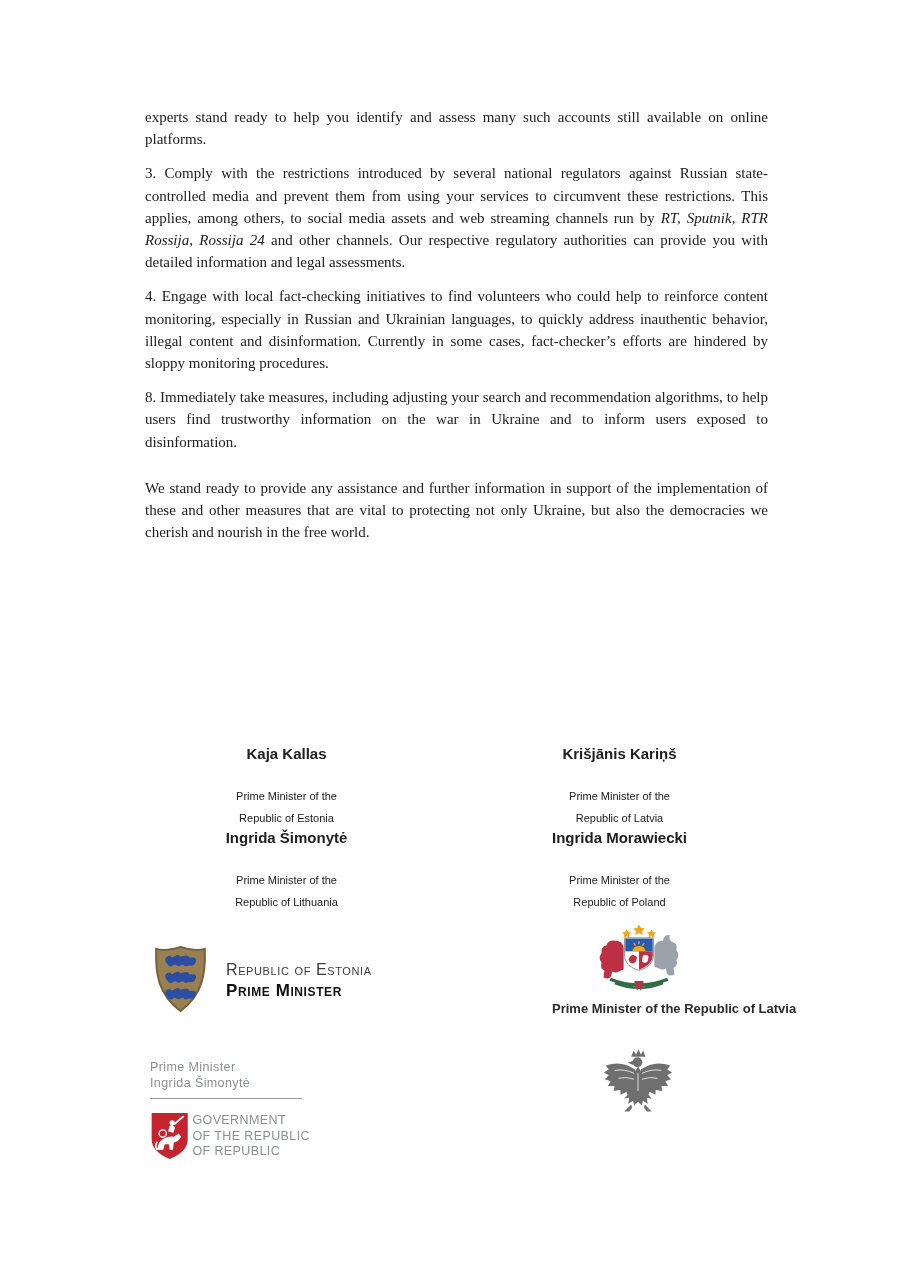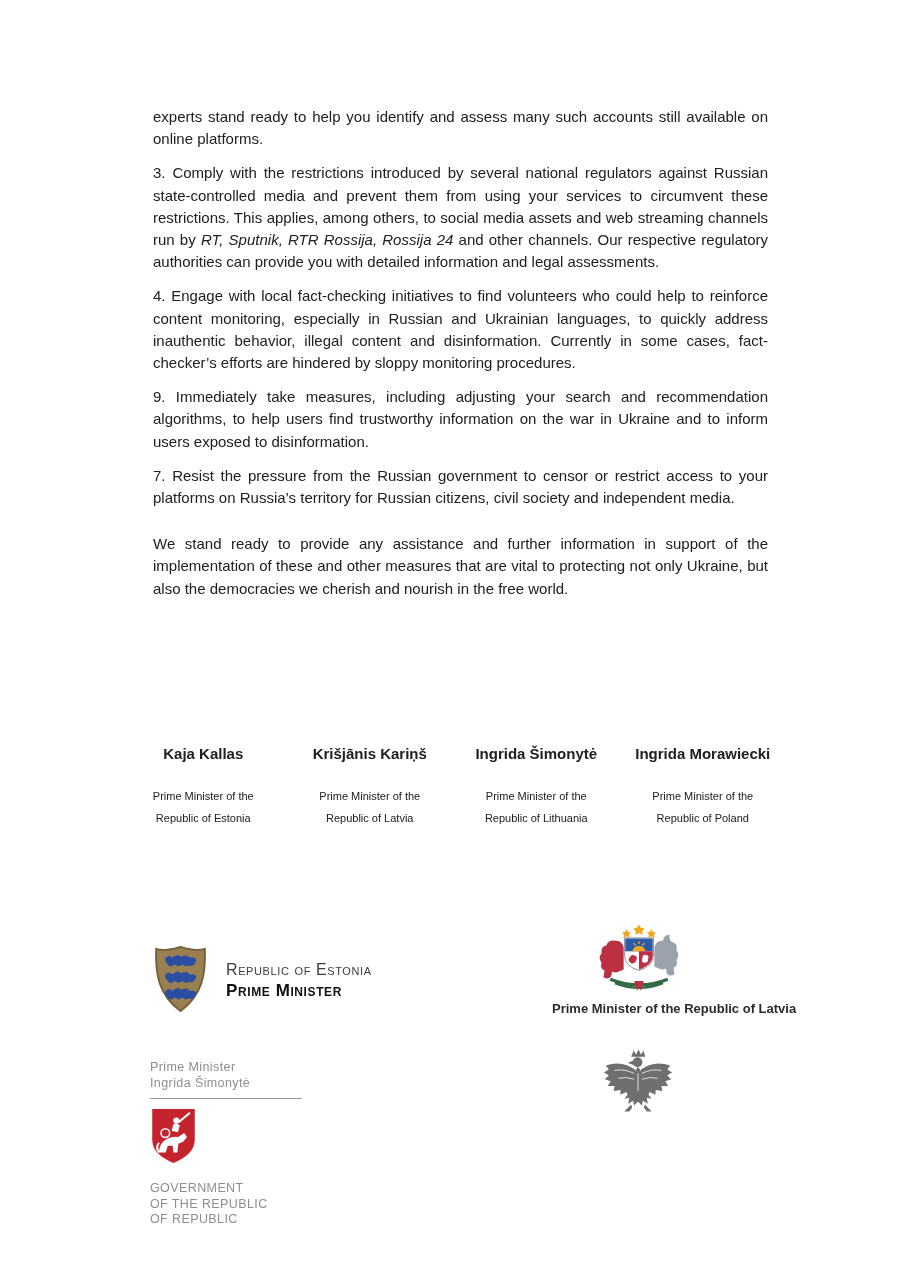--- a/index.html
+++ b/index.html
@@ -16,31 +16,31 @@
   
   .body-text {
     position: absolute;
     left: 137px;
     top: 106px;
     width: 631px;
     font-size: 15px;
     line-height: 22.2px;
     text-align: justify;
   }
-  .body-text p { margin: 0 0 12px 16px; }
+  .body-text p { margin: 0 0 12px 8px; font-family: Liberation Serif, serif; }
   .body-text p.closing { margin-top: 24px; }
   .it { font-style: italic; }
   
   .signatures {
     position: absolute;
     left: 125px;
     top: 745px;
     width: 656px;
     display: grid;
-    grid-template-columns: repeat(4, 1fr);
+    grid-template-columns: repeat(2, 1fr);
     column-gap: 10px;
   }
   .sig { text-align: center; }
   .sig-name { font-weight: bold; font-size: 15px; line-height: 18px; }
   .sig-title { margin-top: 23px; font-size: 11px; line-height: 21.5px; }
   
   .logo-ee {
     position: absolute;
     left: 152px;
     top: 944px;
@@ -86,21 +86,21 @@
     font-size: 12.5px;
     line-height: 15.5px;
     color: #8a8f93;
     letter-spacing: 0.4px;
   }
   .lt-rule {
     margin: 7px 0 8px 0;
     width: 152px;
     border-top: 1px solid #9a9a9a;
   }
-  .lt-row { display: flex; align-items: flex-start; gap: 10px; flex-direction: column; }
+  .lt-row { display: flex; align-items: flex-start; gap: 3px; }
   .lt-gov {
     padding-top: 6px;
     font-size: 12.5px;
     line-height: 15.5px;
     color: #8a8f93;
     letter-spacing: 0.4px;
     white-space: nowrap;
   }
   
   .logo-pl {
@@ -123,22 +123,21 @@
 </style>
 </head>
 <body>
 
 <div class="page">
 
   <div class="body-text">
     <p>experts stand ready to help you identify and assess many such accounts still available on online platforms.</p>
     <p><span>3. Comply with the restrictions introduced by several national regulators against Russian state-controlled media and prevent them from using your services to circumvent these restrictions. This applies, among others, to social media assets and web streaming channels run by </span><i class="it">RT, Sputnik, RTR Rossija, Rossija 24</i><span> and other channels. Our respective regulatory authorities can provide you with detailed information and legal assessments.</span></p>
     <p>4. Engage with local fact-checking initiatives to find volunteers who could help to reinforce content monitoring, especially in Russian and Ukrainian languages, to quickly address inauthentic behavior, illegal content and disinformation. Currently in some cases, fact-checker’s efforts are hindered by sloppy monitoring procedures.</p>
-    <p>9. Immediately take measures, including adjusting your search and recommendation algorithms, to help users find trustworthy information on the war in Ukraine and to inform users exposed to disinformation.</p>
-    <p>7. Resist the pressure from the Russian government to censor or restrict access to your platforms on Russia’s territory for Russian citizens, civil society and independent media.</p>
+    <p>8. Immediately take measures, including adjusting your search and recommendation algorithms, to help users find trustworthy information on the war in Ukraine and to inform users exposed to disinformation.</p>
     <p class="closing">We stand ready to provide any assistance and further information in support of the implementation of these and other measures that are vital to protecting not only Ukraine, but also the democracies we cherish and nourish in the free world.</p>
   </div>
 
   <div class="signatures">
     <div class="sig">
       <div class="sig-name">Kaja Kallas</div>
       <div class="sig-title">
         <div>Prime Minister of the</div>
         <div>Republic of Estonia</div>
       </div>

